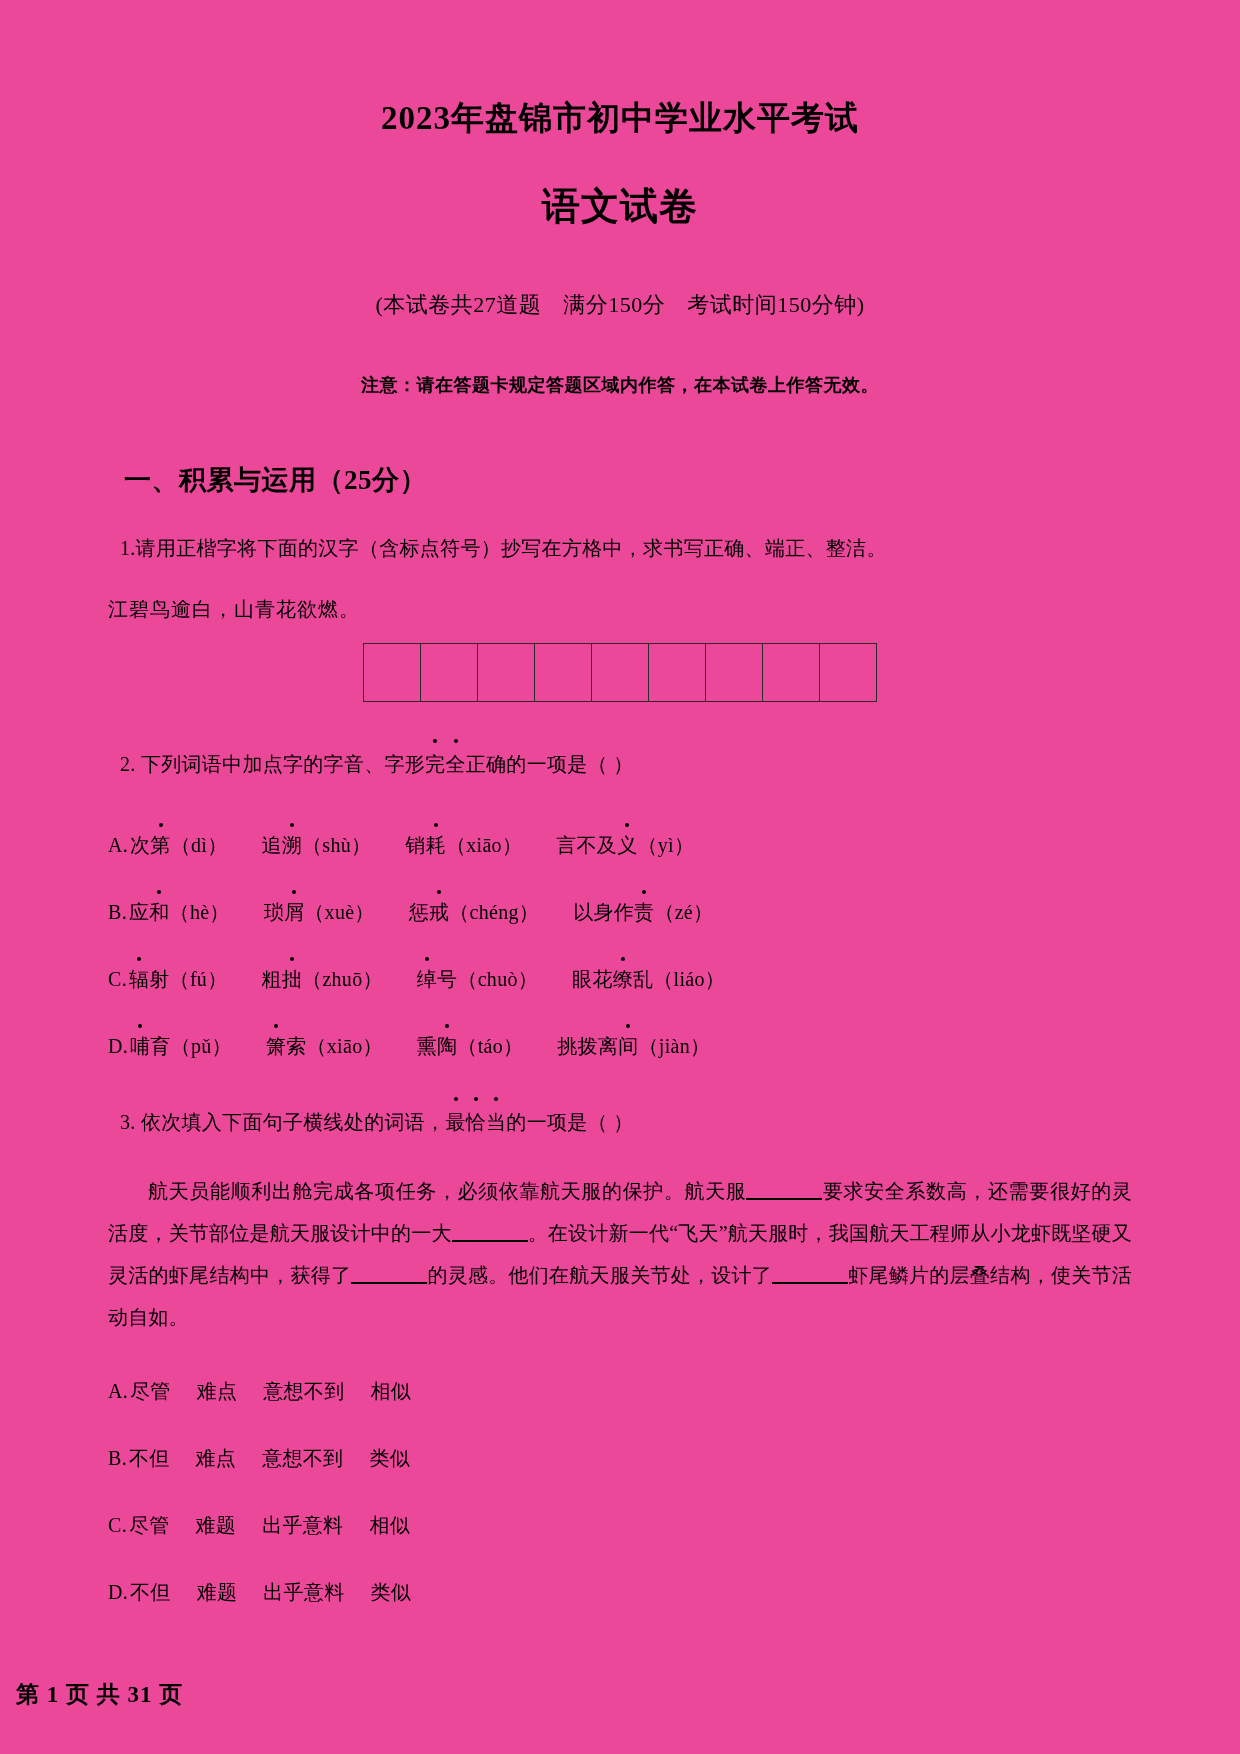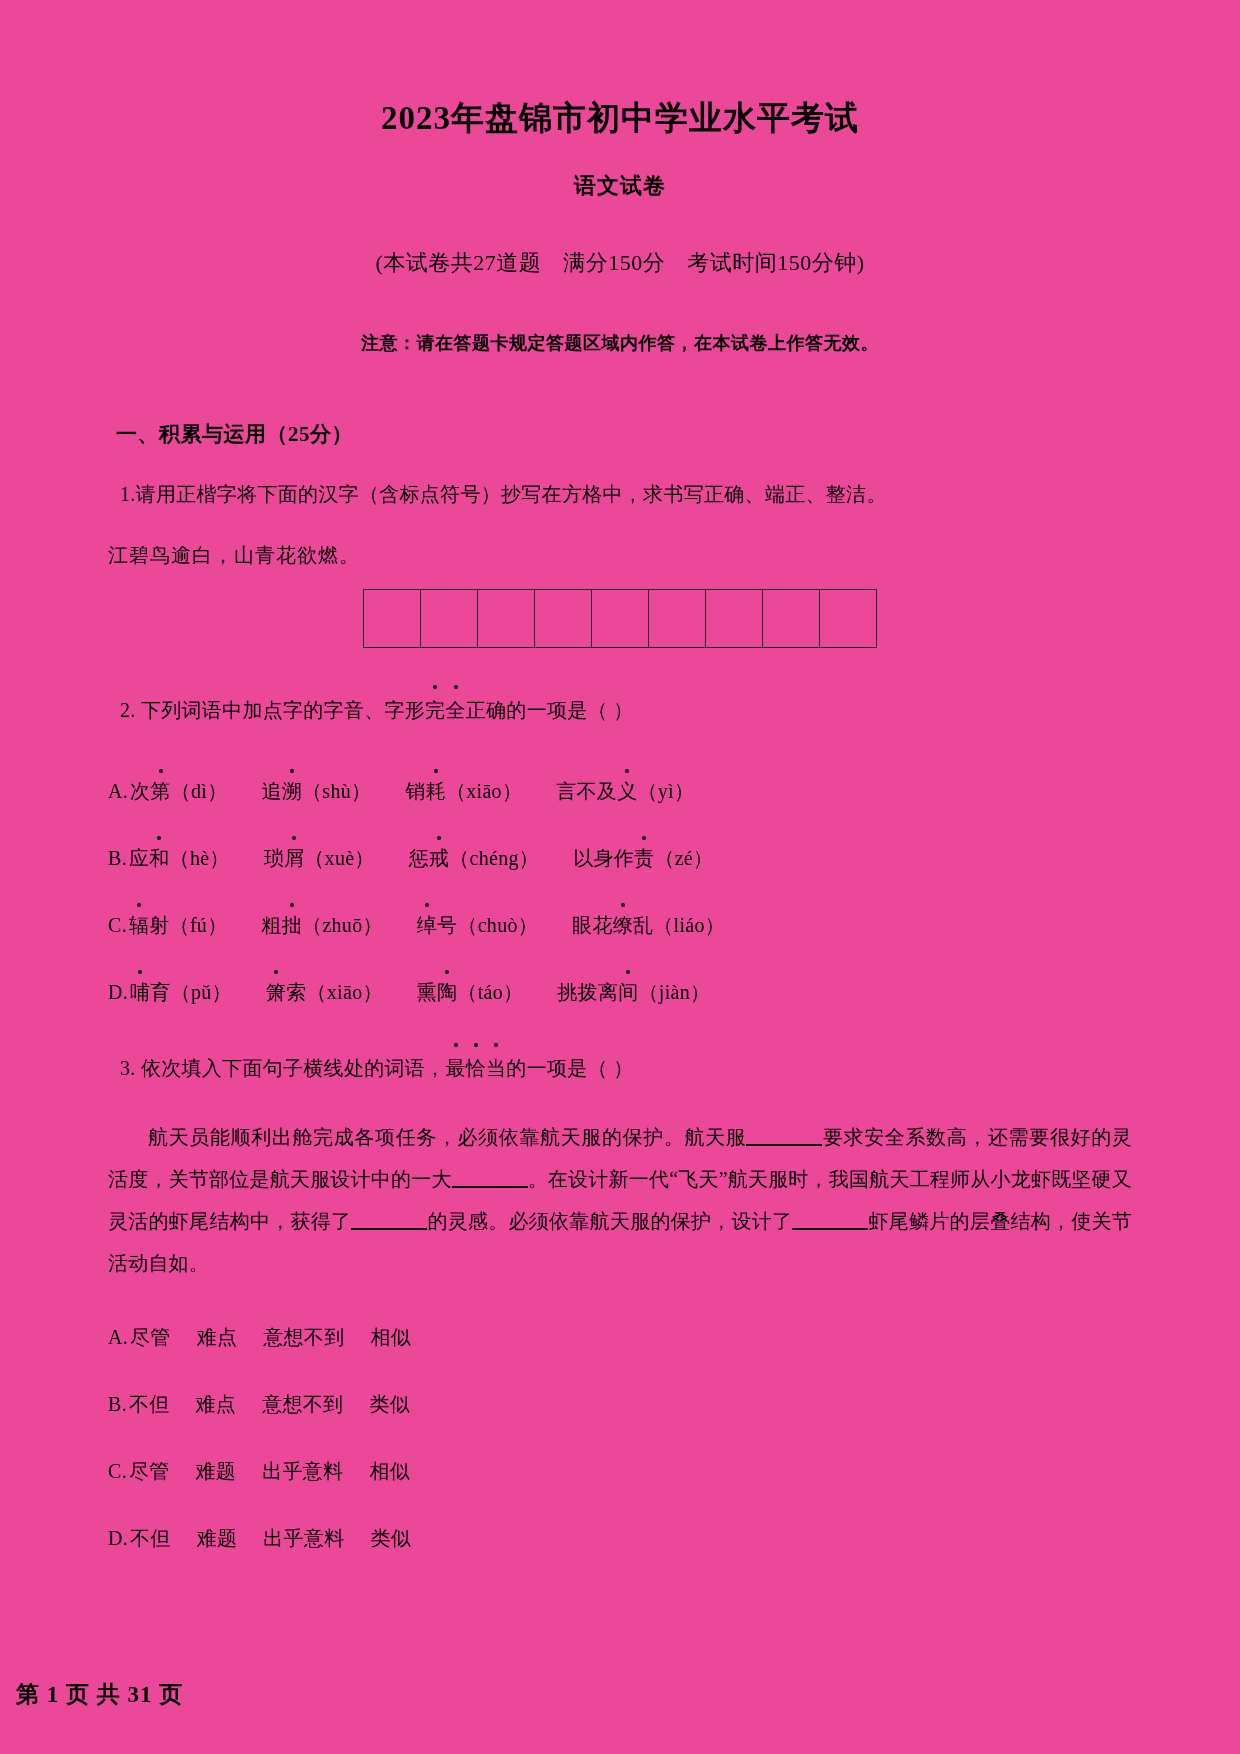--- a/index.html
+++ b/index.html
@@ -27,24 +27,24 @@
     text-align: center;
     font-size: 33px;
     font-weight: bold;
     letter-spacing: 1px;
     margin: 0;
     padding-top: 96px;
     line-height: 1.35;
   }
   .doc-subtitle {
     text-align: center;
-    font-size: 22px;
-    font-weight: bold;
-    letter-spacing: 1px;
-    margin: 4px;
+    font-size: 38px;
+    font-weight: bold;
+    letter-spacing: 1px;
+    margin: 14px;
     padding-top: 26px;
     line-height: 1.35;
   }
   .exam-meta {
     text-align: center;
     font-size: 22px;
     font-weight: normal;
     margin: 0;
     padding-top: 44px;
     letter-spacing: 0.5px;
@@ -54,23 +54,23 @@
     text-align: center;
     font-size: 18px;
     font-weight: bold;
     margin: 17px;
     padding-top: 36px;
     letter-spacing: 0.5px;
   }
 
   
   .section-head {
-    font-size: 21px;
-    font-weight: bold;
-    margin: 8px;
+    font-size: 27px;
+    font-weight: bold;
+    margin: 16px;
     padding-top: 48px;
     letter-spacing: 0.5px;
   }
 
   
   .q-line {
     font-size: 20px;
     line-height: 1.6;
     margin: 12px;
     padding-top: 18px;
@@ -214,21 +214,21 @@
       <p class="opt"><span class="label">B.</span><span class="item"><span>应</span><span class="dotted">和</span><span class="py">（hè）</span></span><span class="item"><span>琐</span><span class="dotted">屑</span><span class="py">（xuè）</span></span><span class="item"><span>惩</span><span class="dotted">戒</span><span class="py">（chéng）</span></span><span class="item"><span>以身作</span><span class="dotted">责</span><span class="py">（zé）</span></span></p>
       <p class="opt"><span class="label">C.</span><span class="item"><span class="dotted">辐</span><span>射</span><span class="py">（fú）</span></span><span class="item"><span>粗</span><span class="dotted">拙</span><span class="py">（zhuō）</span></span><span class="item"><span class="dotted">绰</span><span>号</span><span class="py">（chuò）</span></span><span class="item"><span>眼花</span><span class="dotted">缭</span><span>乱</span><span class="py">（liáo）</span></span></p>
       <p class="opt"><span class="label">D.</span><span class="item"><span class="dotted">哺</span><span>育</span><span class="py">（pǔ）</span></span><span class="item"><span class="dotted">箫</span><span>索</span><span class="py">（xiāo）</span></span><span class="item"><span>熏</span><span class="dotted">陶</span><span class="py">（táo）</span></span><span class="item"><span>挑拨离</span><span class="dotted">间</span><span class="py">（jiàn）</span></span></p>
     </div>
 
   <p class="q-line spaced">
     <span>3. 依次填入下面句子横线处的词语，</span><span id="q3-dotted"><span class="dotted">最</span><span class="dotted">恰</span><span class="dotted">当</span></span><span>的一项是（ ）</span>
   </p>
 
   <p class="passage">
-    <span>航天员能顺利出舱完成各项任务，必须依靠航天服的保护。航天服</span><span class="blank"></span><span>要求安全系数高，还需要很好的灵活度，关节部位是航天服设计中的一大</span><span class="blank"></span><span>。在设计新一代“飞天”航天服时，我国航天工程师从小龙虾既坚硬又灵活的虾尾结构中，获得了</span><span class="blank"></span><span>的灵感。必须依靠航天服的保护，设计了</span><span class="blank"></span><span>虾尾鳞片的层叠结构，使关节活动自如。</span>
+    <span>航天员能顺利出舱完成各项任务，必须依靠航天服的保护。航天服</span><span class="blank"></span><span>要求安全系数高，还需要很好的灵活度，关节部位是航天服设计中的一大</span><span class="blank"></span><span>。在设计新一代“飞天”航天服时，我国航天工程师从小龙虾既坚硬又灵活的虾尾结构中，获得了</span><span class="blank"></span><span>的灵感。他们在航天服关节处，设计了</span><span class="blank"></span><span>虾尾鳞片的层叠结构，使关节活动自如。</span>
   </p>
 
   <div id="q3-options">
       <p class="opt-simple"><span class="label">A.</span><span class="w">尽管</span><span class="w">难点</span><span class="w">意想不到</span><span class="w">相似</span></p>
       <p class="opt-simple"><span class="label">B.</span><span class="w">不但</span><span class="w">难点</span><span class="w">意想不到</span><span class="w">类似</span></p>
       <p class="opt-simple"><span class="label">C.</span><span class="w">尽管</span><span class="w">难题</span><span class="w">出乎意料</span><span class="w">相似</span></p>
       <p class="opt-simple"><span class="label">D.</span><span class="w">不但</span><span class="w">难题</span><span class="w">出乎意料</span><span class="w">类似</span></p>
     </div>
 
   <div class="footer">第 1 页 共 31 页</div>

